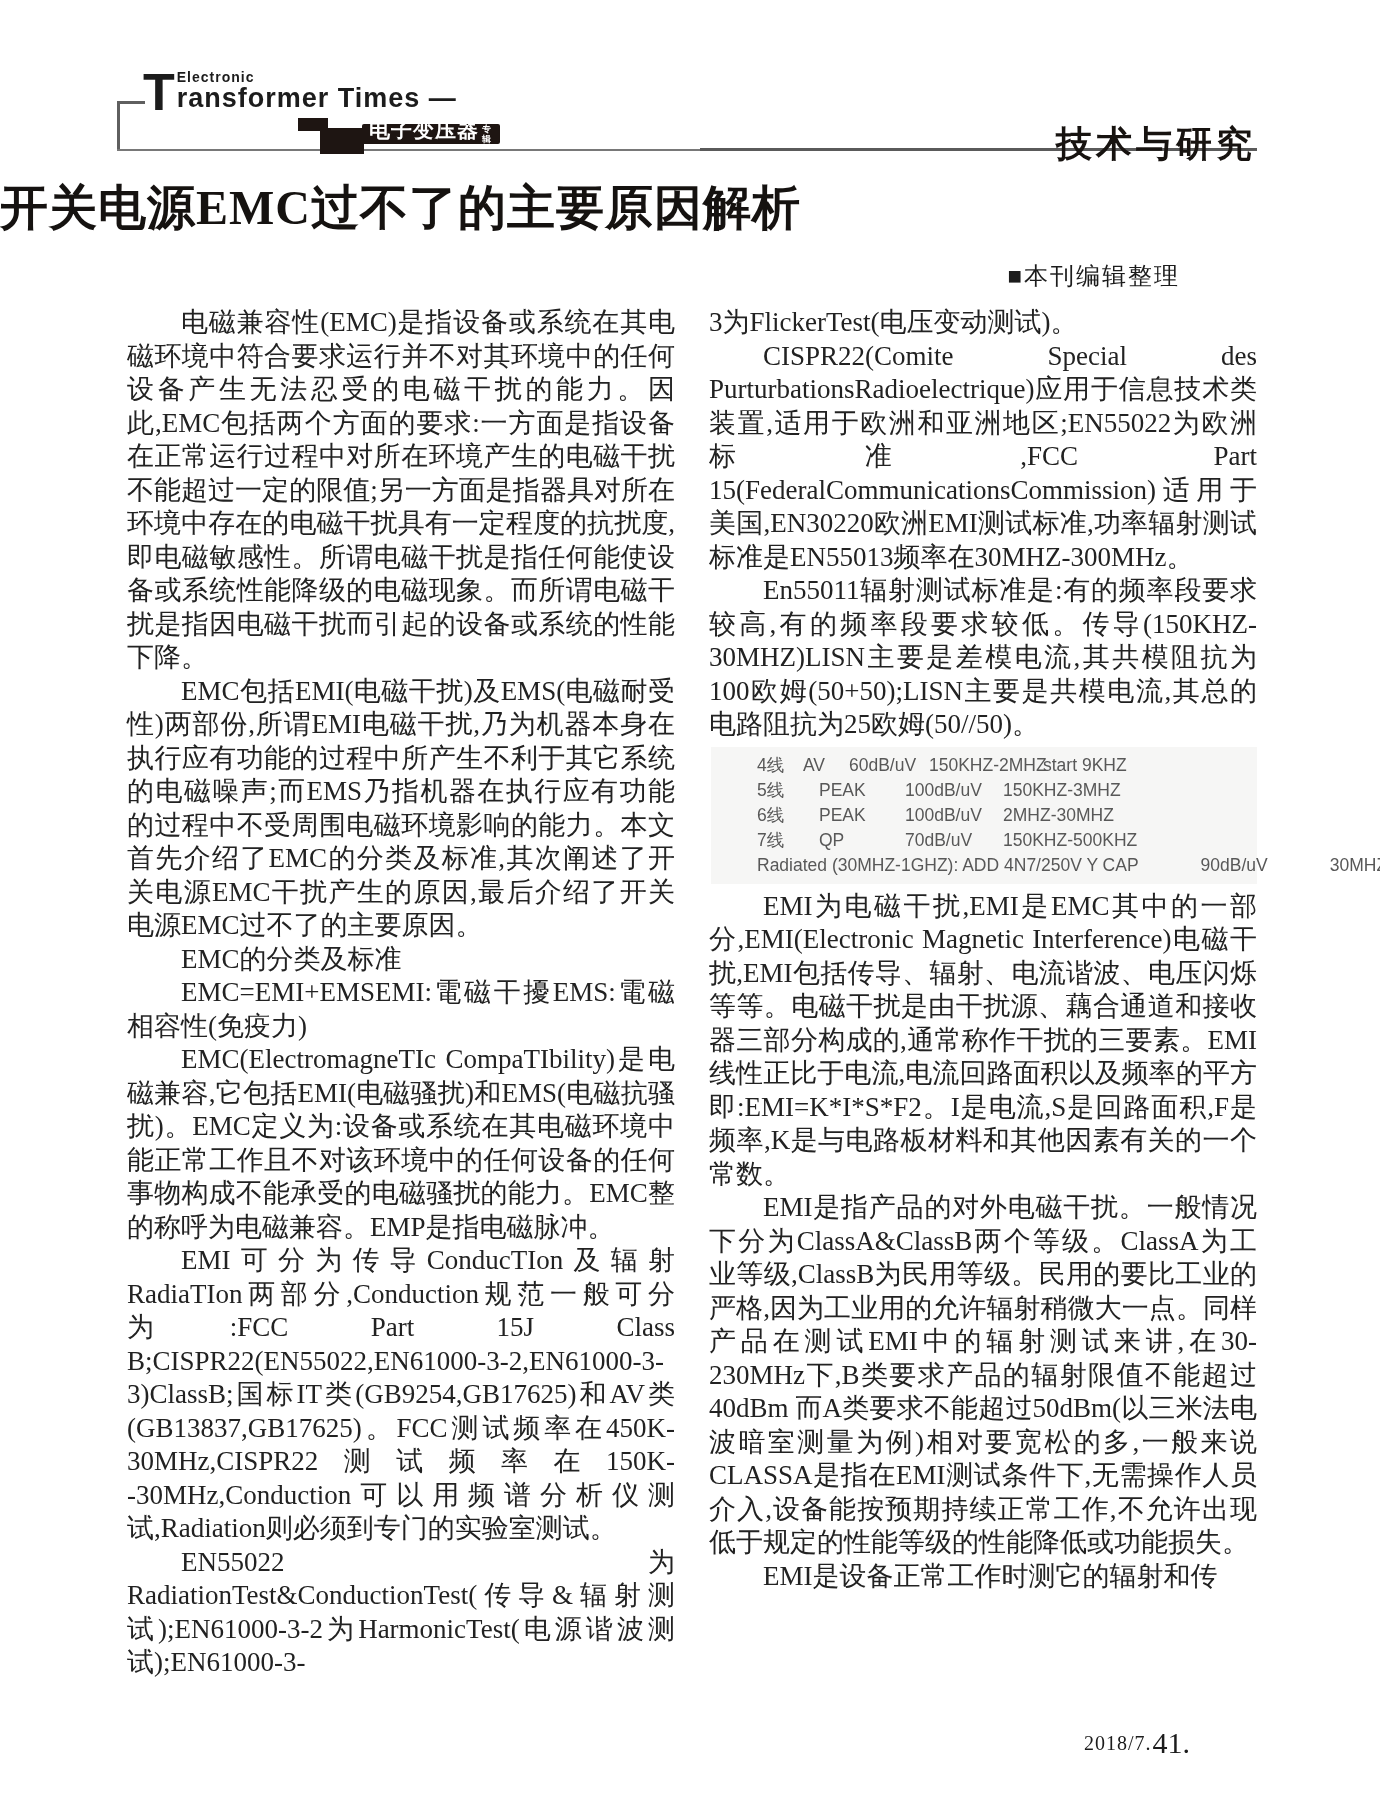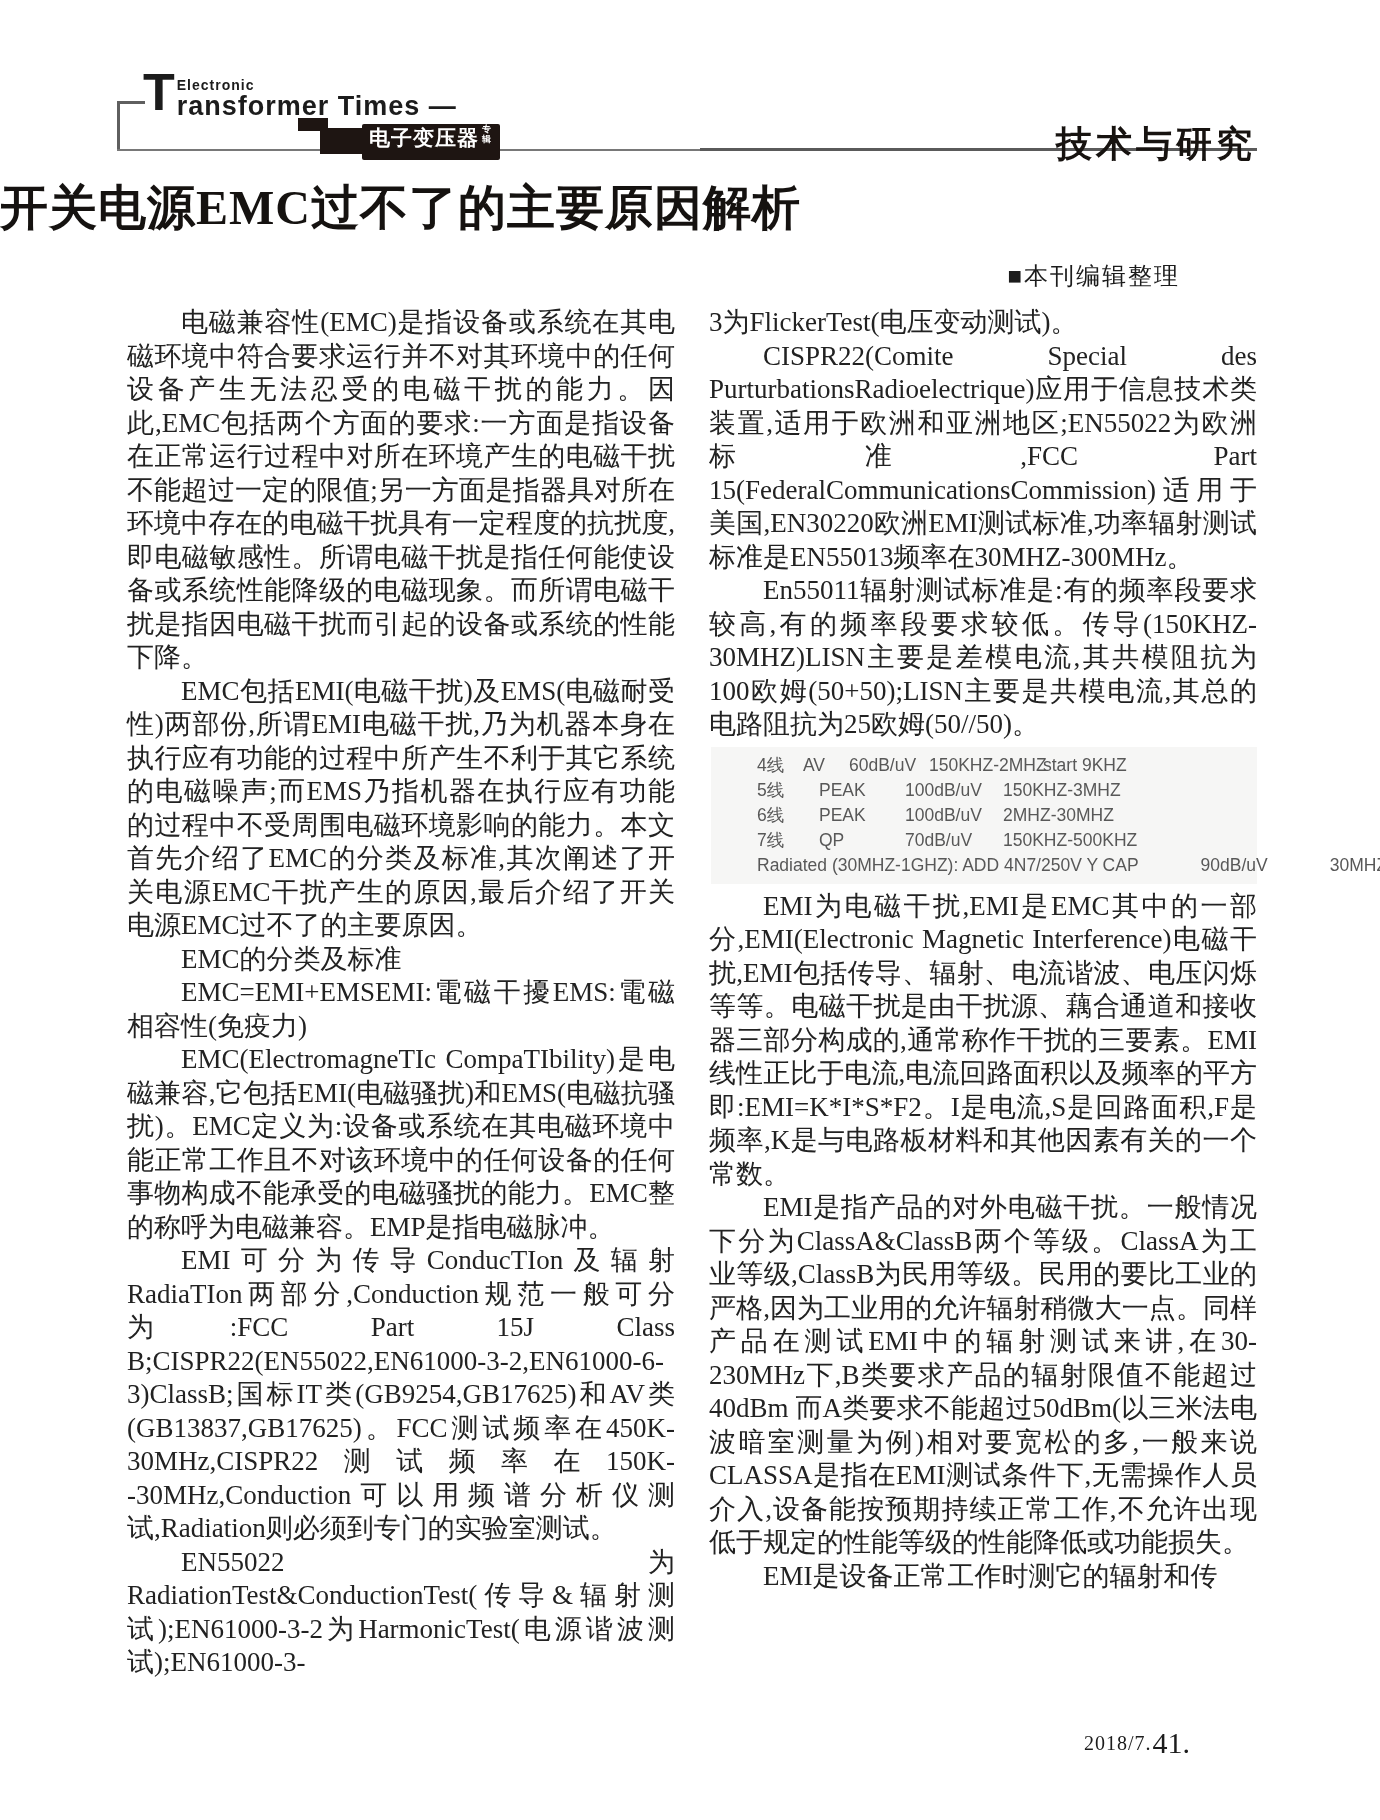--- a/index.html
+++ b/index.html
@@ -9,39 +9,39 @@
     font-family:"Liberation Serif","DejaVu Serif",serif;
     color:#1c1c1c;
   }
 
   
   .masthead { position:absolute; left:143px; top:70px; display:flex; align-items:flex-start; }
   .logo-T {
     font-family:"Liberation Sans","DejaVu Sans",sans-serif;
     font-weight:bold; font-size:52px; line-height:44px; letter-spacing:0;
   }
-  .logo-right { display:flex; flex-direction:column; margin-left:2px;margin-top:8px; }
+  .logo-right { display:flex; flex-direction:column; margin-left:2px; }
   .logo-electronic {
     font-family:"Liberation Sans","DejaVu Sans",sans-serif;
     font-weight:bold; font-size:14px; line-height:14px; letter-spacing:1px;
   }
   .logo-main {
     font-family:"Liberation Sans","DejaVu Sans",sans-serif;
     font-weight:bold; font-size:27px; line-height:29px; letter-spacing:1px;
   }
   .rule-tick   { position:absolute; left:117px; top:101px; width:28px; height:3px; background:#5f5f5f; }
   .rule-vert   { position:absolute; left:117px; top:101px; width:3px;  height:50px; background:#5f5f5f; }
   .rule-main   { position:absolute; left:117px; top:149px; width:1140px; height:2px; background:#787878; }
   .rule-right  { position:absolute; left:700px; top:148px; width:557px; height:3px; background:#5a5a5a; }
 
   .badge-step1 { position:absolute; left:298px; top:118px; width:30px; height:13px; background:#1e1512; }
   .badge-step2 { position:absolute; left:320px; top:128px; width:44px; height:26px; background:#1e1512; }
   .badge {
-    position:absolute; left:362px; top:124px; width:138px; height:36px;
-    background:#1e1512; color:#ffffff; display:flex; align-items:flex-start; justify-content:center;
+    position:absolute; left:362px; top:124px; width:138px; height:20px;
+    background:#1e1512; color:#ffffff; display:flex; align-items:flex-end; justify-content:center;
     border-radius:2px;
   }
   .badge-text {
     font-family:"Liberation Sans","DejaVu Sans",sans-serif;
     font-weight:bold; font-size:21px; letter-spacing:1px;
   }
   .badge-small {
     font-family:"Liberation Sans","DejaVu Sans",sans-serif;
     font-weight:bold; font-size:9px; line-height:10px; width:11px; margin-left:3px;
     display:inline-block; word-break:break-all;
@@ -127,21 +127,21 @@
   <div class="byline">■本刊编辑整理</div>
 
   <div class="columns">
 
     <div class="col">
       <p>电磁兼容性(EMC)是指设备或系统在其电磁环境中符合要求运行并不对其环境中的任何设备产生无法忍受的电磁干扰的能力。因此,EMC包括两个方面的要求:一方面是指设备在正常运行过程中对所在环境产生的电磁干扰不能超过一定的限值;另一方面是指器具对所在环境中存在的电磁干扰具有一定程度的抗扰度,即电磁敏感性。所谓电磁干扰是指任何能使设备或系统性能降级的电磁现象。而所谓电磁干扰是指因电磁干扰而引起的设备或系统的性能下降。</p>
       <p>EMC包括EMI(电磁干扰)及EMS(电磁耐受性)两部份,所谓EMI电磁干扰,乃为机器本身在执行应有功能的过程中所产生不利于其它系统的电磁噪声;而EMS乃指机器在执行应有功能的过程中不受周围电磁环境影响的能力。本文首先介绍了EMC的分类及标准,其次阐述了开关电源EMC干扰产生的原因,最后介绍了开关电源EMC过不了的主要原因。</p>
       <p>EMC的分类及标准</p>
       <p>EMC=EMI+EMSEMI:電磁干擾EMS:電磁相容性(免疫力)</p>
       <p>EMC(ElectromagneTIc CompaTIbility)是电磁兼容,它包括EMI(电磁骚扰)和EMS(电磁抗骚扰)。EMC定义为:设备或系统在其电磁环境中能正常工作且不对该环境中的任何设备的任何事物构成不能承受的电磁骚扰的能力。EMC整的称呼为电磁兼容。EMP是指电磁脉冲。</p>
-      <p>EMI可分为传导ConducTIon及辐射RadiaTIon两部分,Conduction规范一般可分为:FCC Part 15J Class B;CISPR22(EN55022,EN61000-3-2,EN61000-6-3)ClassB;国标IT类(GB9254,GB17625)和AV类(GB13837,GB17625)。FCC测试频率在450K-30MHz,CISPR22测试频率在150K--30MHz,Conduction可以用频谱分析仪测试,Radiation则必须到专门的实验室测试。</p>
+      <p>EMI可分为传导ConducTIon及辐射RadiaTIon两部分,Conduction规范一般可分为:FCC Part 15J Class B;CISPR22(EN55022,EN61000-3-2,EN61000-3-3)ClassB;国标IT类(GB9254,GB17625)和AV类(GB13837,GB17625)。FCC测试频率在450K-30MHz,CISPR22测试频率在150K--30MHz,Conduction可以用频谱分析仪测试,Radiation则必须到专门的实验室测试。</p>
       <p>EN55022为RadiationTest&amp;ConductionTest(传导&amp;辐射测试);EN61000-3-2为HarmonicTest(电源谐波测试);EN61000-3-</p>
     </div>
 
     <div class="col">
       <p class="noindent">3为FlickerTest(电压变动测试)。</p>
       <p>CISPR22(Comite Special des PurturbationsRadioelectrique)应用于信息技术类装置,适用于欧洲和亚洲地区;EN55022为欧洲标准,FCC Part 15(FederalCommunicationsCommission)适用于美国,EN30220欧洲EMI测试标准,功率辐射测试标准是EN55013频率在30MHZ-300MHz。</p>
       <p>En55011辐射测试标准是:有的频率段要求较高,有的频率段要求较低。传导(150KHZ-30MHZ)LISN主要是差模电流,其共模阻抗为100欧姆(50+50);LISN主要是共模电流,其总的电路阻抗为25欧姆(50//50)。</p>
 
       <div class="emc-table">
         <div class="t-row t-row5">

